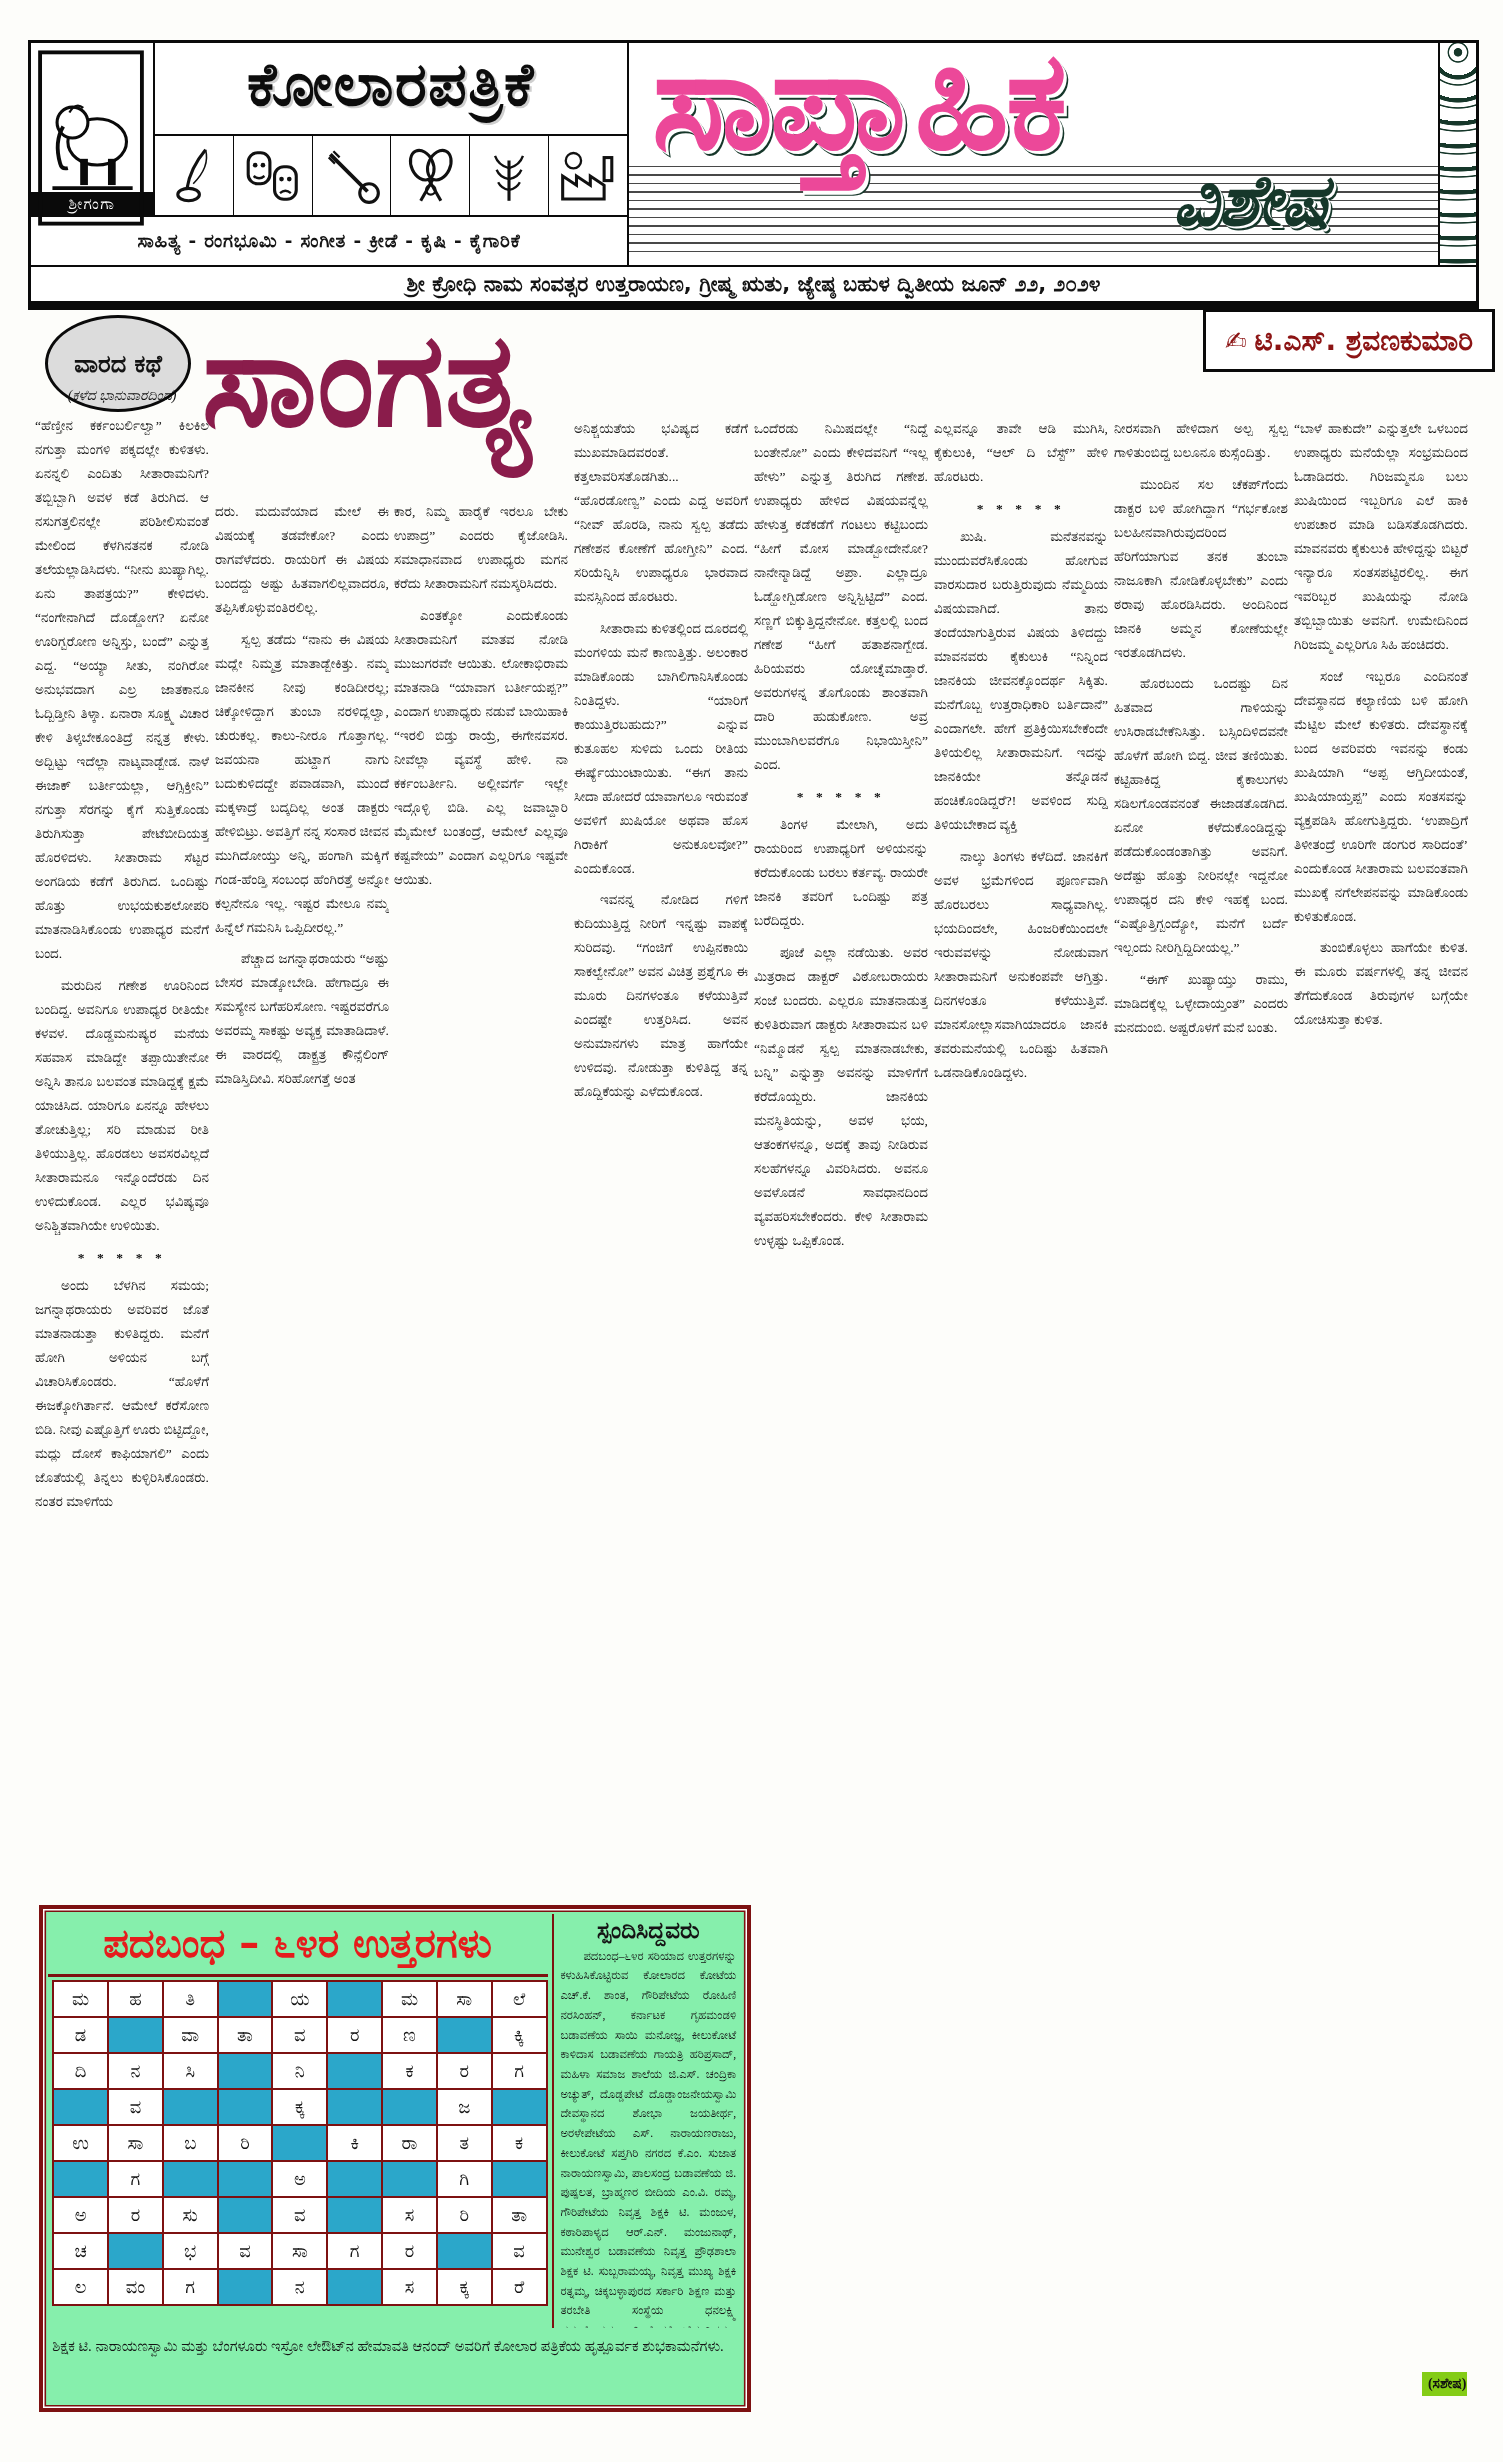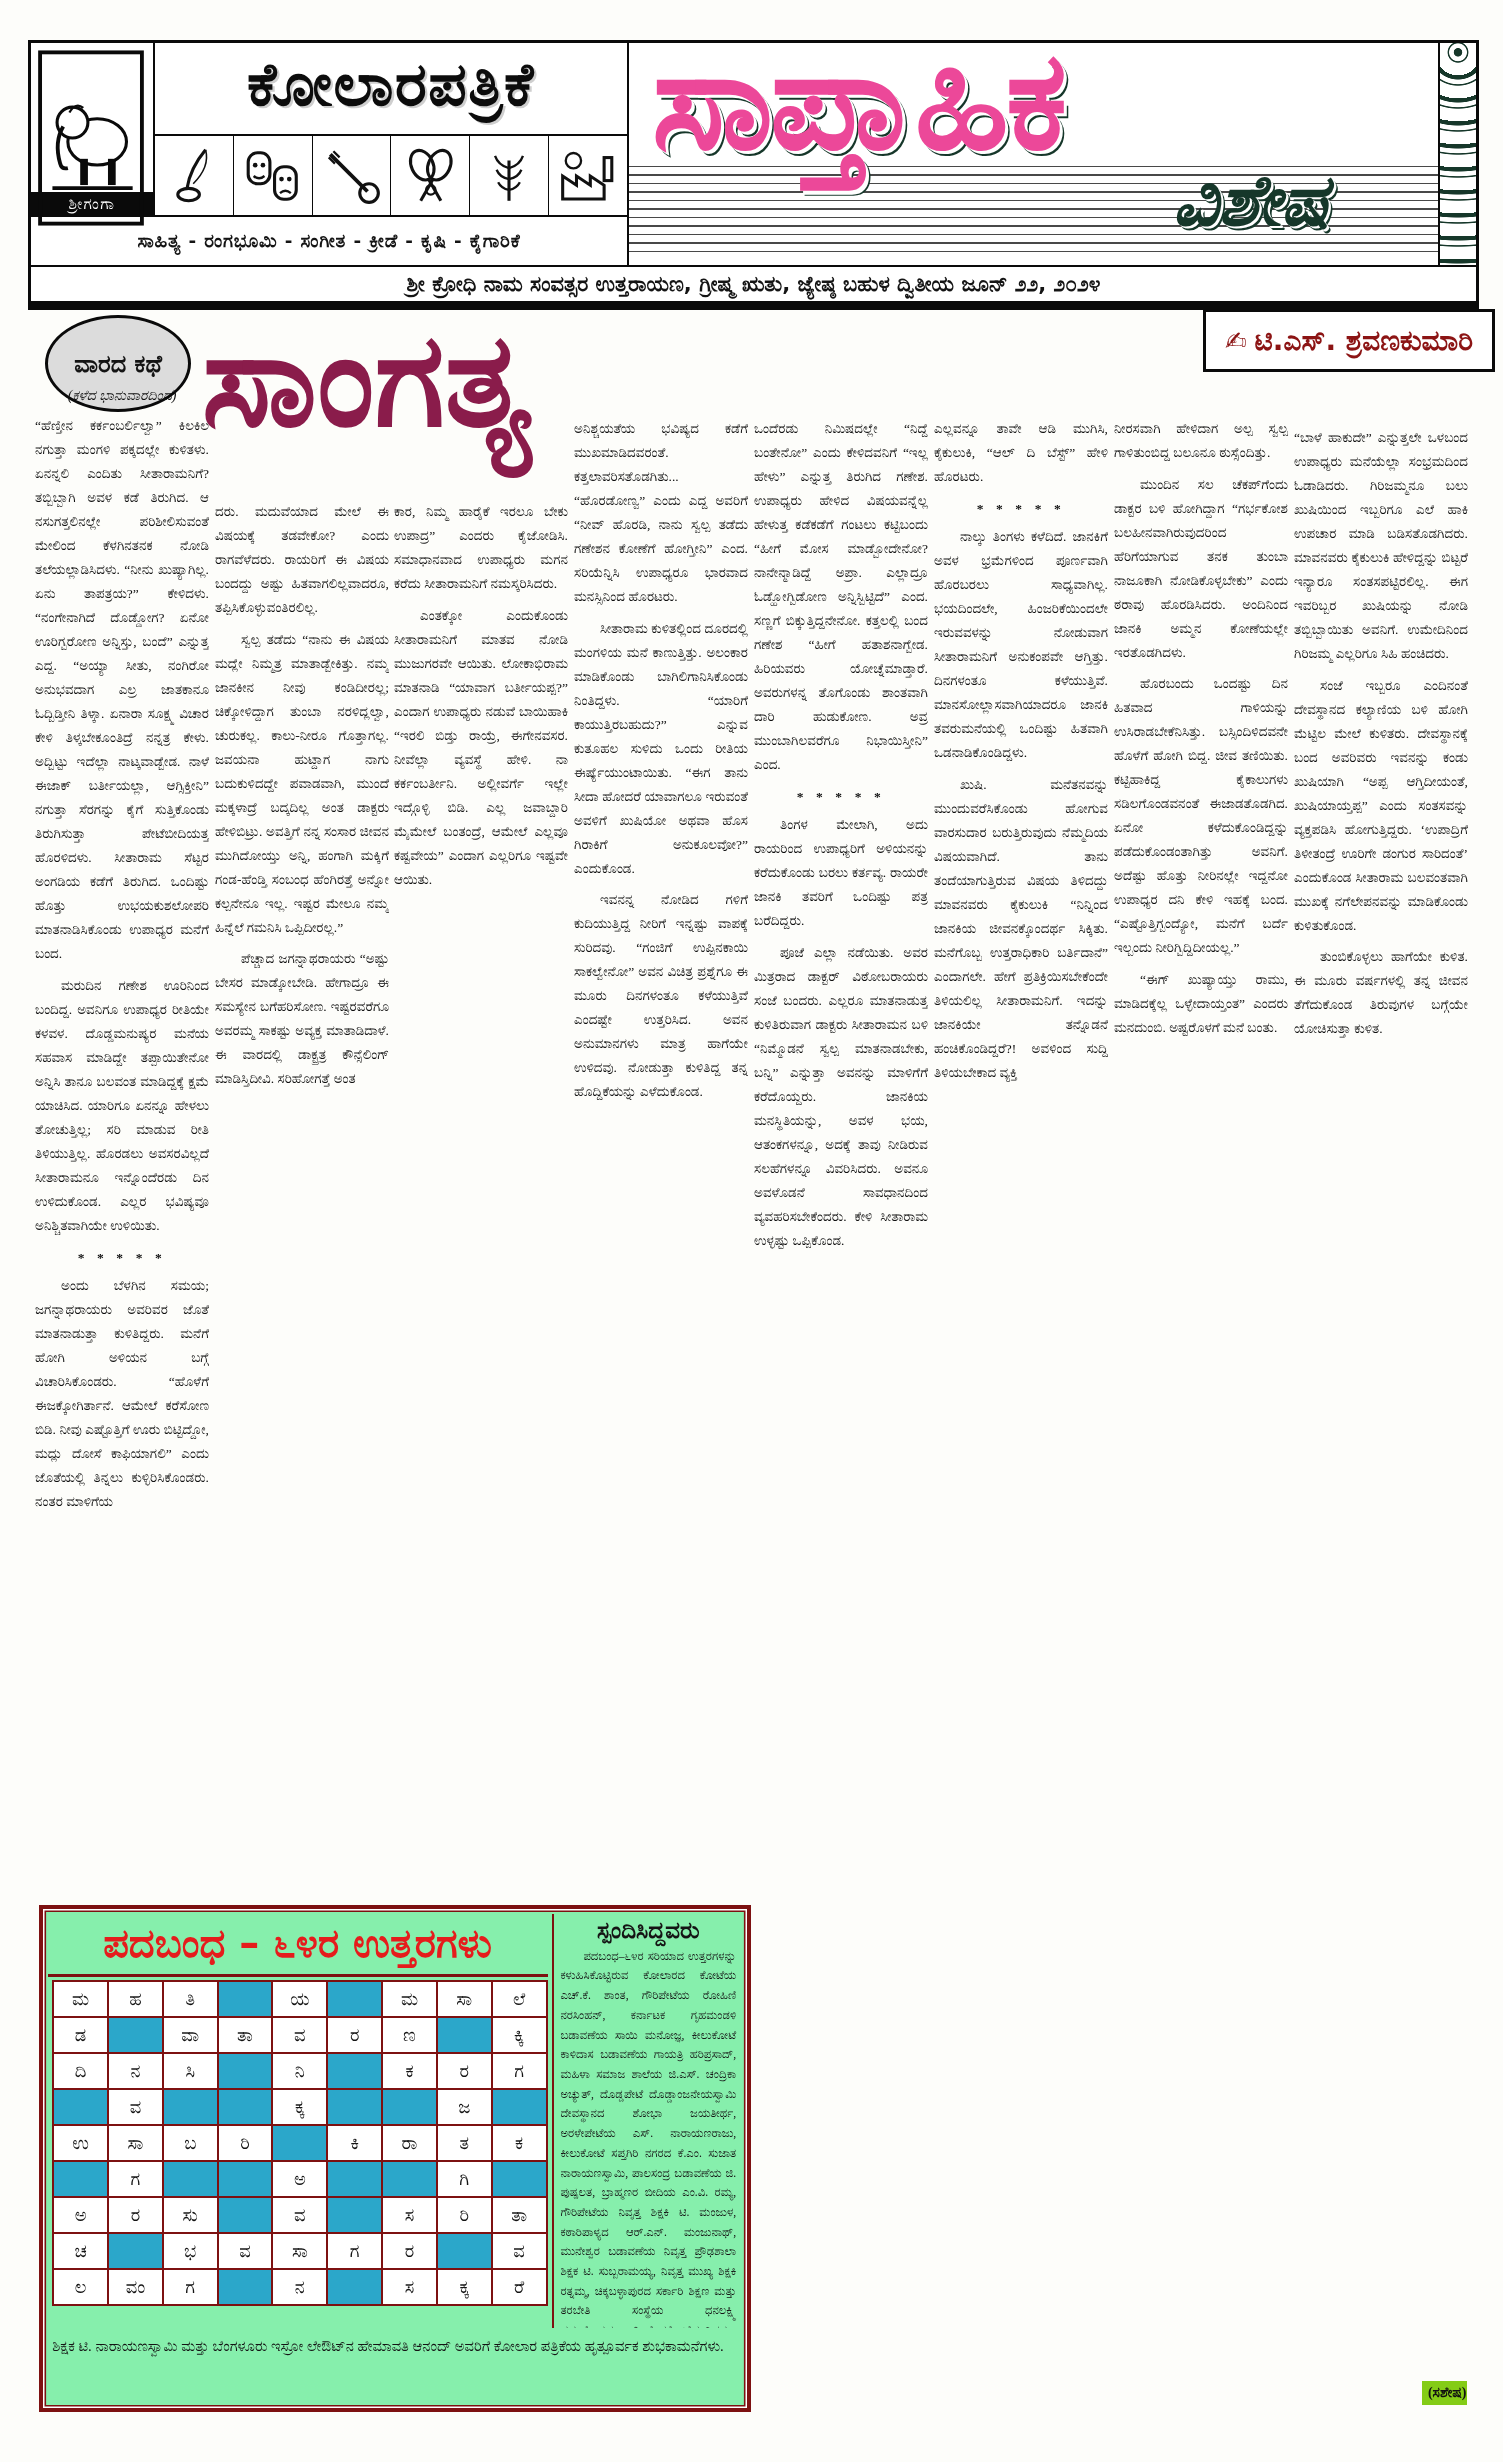--- a/index.html
+++ b/index.html
@@ -206,33 +206,33 @@
         <p class="noindent">ಒಂದೆರಡು ನಿಮಿಷದಲ್ಲೇ “ನಿದ್ದೆ ಬಂತೇನೋ” ಎಂದು ಕೇಳಿದವನಿಗೆ “ಇಲ್ಲ ಹೇಳು” ಎನ್ನುತ್ತ ತಿರುಗಿದ ಗಣೇಶ. ಉಪಾಧ್ಯರು ಹೇಳಿದ ವಿಷಯವನ್ನೆಲ್ಲ ಹೇಳುತ್ತ ಕಡೆಕಡೆಗೆ ಗಂಟಲು ಕಟ್ಟಿಬಂದು “ಹೀಗೆ ಮೋಸ ಮಾಡ್ಬೋದೇನೋ? ನಾನೇನ್ಮಾಡಿದ್ದೆ ಅಪ್ರಾ. ಎಲ್ಲಾದ್ರೂ ಓಡ್ಹೋಗ್ಬಿಡೋಣ ಅನ್ನಿಸ್ಬಿಟ್ಟಿದೆ” ಎಂದ. ಸಣ್ಣಗೆ ಬಿಕ್ಕುತ್ತಿದ್ದನೇನೋ. ಕತ್ತಲಲ್ಲಿ ಬಂದ ಗಣೇಶ “ಹೀಗೆ ಹತಾಶನಾಗ್ಬೇಡ. ಹಿರಿಯವರು ಯೋಚ್ನೆಮಾಡ್ತಾರೆ. ಅವರುಗಳನ್ನ ತೊಗೊಂಡು ಶಾಂತವಾಗಿ ದಾರಿ ಹುಡುಕೋಣ. ಅವ್ರ ಮುಂಬಾಗಿಲವರೆಗೂ ನಿಭಾಯಿಸ್ತೀನಿ” ಎಂದ.</p>
         <p class="sep">* * * * *</p>
         <p>ತಿಂಗಳ ಮೇಲಾಗಿ, ಅದು ರಾಯರಿಂದ ಉಪಾಧ್ಯರಿಗೆ ಅಳಿಯನನ್ನು ಕರೆದುಕೊಂಡು ಬರಲು ಕರ್ತವ್ಯ. ರಾಯರೇ ಜಾನಕಿ ತವರಿಗೆ ಒಂದಿಷ್ಟು ಪತ್ರ ಬರೆದಿದ್ದರು.</p>
         <p>ಪೂಜೆ ಎಲ್ಲಾ ನಡೆಯಿತು. ಅವರ ಮಿತ್ರರಾದ ಡಾಕ್ಟರ್ ವಿಠೋಬರಾಯರು ಸಂಜೆ ಬಂದರು. ಎಲ್ಲರೂ ಮಾತನಾಡುತ್ತ ಕುಳಿತಿರುವಾಗ ಡಾಕ್ಟರು ಸೀತಾರಾಮನ ಬಳಿ “ನಿಮ್ಮೊಡನೆ ಸ್ವಲ್ಪ ಮಾತನಾಡಬೇಕು, ಬನ್ನಿ” ಎನ್ನುತ್ತಾ ಅವನನ್ನು ಮಾಳಿಗೆಗೆ ಕರೆದೊಯ್ದರು. ಜಾನಕಿಯ ಮನಸ್ಥಿತಿಯನ್ನು, ಅವಳ ಭಯ, ಆತಂಕಗಳನ್ನೂ, ಅದಕ್ಕೆ ತಾವು ನೀಡಿರುವ ಸಲಹೆಗಳನ್ನೂ ವಿವರಿಸಿದರು. ಅವನೂ ಅವಳೊಡನೆ ಸಾವಧಾನದಿಂದ ವ್ಯವಹರಿಸಬೇಕೆಂದರು. ಕೇಳಿ ಸೀತಾರಾಮ ಉಳ್ಳಷ್ಟು ಒಪ್ಪಿಕೊಂಡ.</p>
       </div>
     </div>
   <div class="col" style="left:934px;top:417px;height:1982px;">
       <div class="col-flow">
         <p class="noindent">ಎಲ್ಲವನ್ನೂ ತಾವೇ ಆಡಿ ಮುಗಿಸಿ, ಕೈಕುಲುಕಿ, “ಆಲ್ ದಿ ಬೆಸ್ಟ್” ಹೇಳಿ ಹೊರಟರು.</p>
         <p class="sep">* * * * *</p>
+        <p>ಖುಷಿ. ಮನೆತನವನ್ನು ಮುಂದುವರೆಸಿಕೊಂಡು ಹೋಗುವ ವಾರಸುದಾರ ಬರುತ್ತಿರುವುದು ನೆಮ್ಮದಿಯ ವಿಷಯವಾಗಿದೆ. ತಾನು ತಂದೆಯಾಗುತ್ತಿರುವ ವಿಷಯ ತಿಳಿದದ್ದು ಮಾವನವರು ಕೈಕುಲುಕಿ “ನಿನ್ನಿಂದ ಜಾನಕಿಯ ಜೀವನಕ್ಕೊಂದರ್ಥ ಸಿಕ್ಕಿತು. ಮನೆಗೊಬ್ಬ ಉತ್ತರಾಧಿಕಾರಿ ಬರ್ತಿದಾನೆ” ಎಂದಾಗಲೇ. ಹೇಗೆ ಪ್ರತಿಕ್ರಿಯಿಸಬೇಕೆಂದೇ ತಿಳಿಯಲಿಲ್ಲ ಸೀತಾರಾಮನಿಗೆ. ಇದನ್ನು ಜಾನಕಿಯೇ ತನ್ನೊಡನೆ ಹಂಚಿಕೊಂಡಿದ್ದರೆ?! ಅವಳಿಂದ ಸುದ್ದಿ ತಿಳಿಯಬೇಕಾದ ವ್ಯಕ್ತಿ</p>
         <p>ನಾಲ್ಕು ತಿಂಗಳು ಕಳೆದಿದೆ. ಜಾನಕಿಗೆ ಅವಳ ಭ್ರಮೆಗಳಿಂದ ಪೂರ್ಣವಾಗಿ ಹೊರಬರಲು ಸಾಧ್ಯವಾಗಿಲ್ಲ. ಭಯದಿಂದಲೇ, ಹಿಂಜರಿಕೆಯಿಂದಲೇ ಇರುವವಳನ್ನು ನೋಡುವಾಗ ಸೀತಾರಾಮನಿಗೆ ಅನುಕಂಪವೇ ಆಗ್ತಿತ್ತು. ದಿನಗಳಂತೂ ಕಳೆಯುತ್ತಿವೆ. ಮಾನಸೋಲ್ಲಾಸವಾಗಿಯಾದರೂ ಜಾನಕಿ ತವರುಮನೆಯಲ್ಲಿ ಒಂದಿಷ್ಟು ಹಿತವಾಗಿ ಒಡನಾಡಿಕೊಂಡಿದ್ದಳು.</p>
-        <p>ಖುಷಿ. ಮನೆತನವನ್ನು ಮುಂದುವರೆಸಿಕೊಂಡು ಹೋಗುವ ವಾರಸುದಾರ ಬರುತ್ತಿರುವುದು ನೆಮ್ಮದಿಯ ವಿಷಯವಾಗಿದೆ. ತಾನು ತಂದೆಯಾಗುತ್ತಿರುವ ವಿಷಯ ತಿಳಿದದ್ದು ಮಾವನವರು ಕೈಕುಲುಕಿ “ನಿನ್ನಿಂದ ಜಾನಕಿಯ ಜೀವನಕ್ಕೊಂದರ್ಥ ಸಿಕ್ಕಿತು. ಮನೆಗೊಬ್ಬ ಉತ್ತರಾಧಿಕಾರಿ ಬರ್ತಿದಾನೆ” ಎಂದಾಗಲೇ. ಹೇಗೆ ಪ್ರತಿಕ್ರಿಯಿಸಬೇಕೆಂದೇ ತಿಳಿಯಲಿಲ್ಲ ಸೀತಾರಾಮನಿಗೆ. ಇದನ್ನು ಜಾನಕಿಯೇ ತನ್ನೊಡನೆ ಹಂಚಿಕೊಂಡಿದ್ದರೆ?! ಅವಳಿಂದ ಸುದ್ದಿ ತಿಳಿಯಬೇಕಾದ ವ್ಯಕ್ತಿ</p>
       </div>
     </div>
   <div class="col" style="left:1114px;top:417px;height:1982px;">
       <div class="col-flow">
         <p class="noindent">ನೀರಸವಾಗಿ ಹೇಳಿದಾಗ ಅಲ್ಪ ಸ್ವಲ್ಪ ಗಾಳಿತುಂಬಿದ್ದ ಬಲೂನೂ ಠುಸ್ಸೆಂದಿತ್ತು.</p>
         <p>ಮುಂದಿನ ಸಲ ಚೆಕಪ್‌ಗೆಂದು ಡಾಕ್ಟರ ಬಳಿ ಹೋಗಿದ್ದಾಗ “ಗರ್ಭಕೋಶ ಬಲಹೀನವಾಗಿರುವುದರಿಂದ ಹೆರಿಗೆಯಾಗುವ ತನಕ ತುಂಬಾ ನಾಜೂಕಾಗಿ ನೋಡಿಕೊಳ್ಳಬೇಕು” ಎಂದು ಠರಾವು ಹೊರಡಿಸಿದರು. ಅಂದಿನಿಂದ ಜಾನಕಿ ಅಮ್ಮನ ಕೋಣೆಯಲ್ಲೇ ಇರತೊಡಗಿದಳು.</p>
         <p>ಹೊರಬಂದು ಒಂದಷ್ಟು ದಿನ ಹಿತವಾದ ಗಾಳಿಯನ್ನು ಉಸಿರಾಡಬೇಕೆನಿಸಿತ್ತು. ಬಸ್ಸಿಂದಿಳಿದವನೇ ಹೊಳೆಗೆ ಹೋಗಿ ಬಿದ್ದ. ಜೀವ ತಣಿಯಿತು. ಕಟ್ಟಿಹಾಕಿದ್ದ ಕೈಕಾಲುಗಳು ಸಡಿಲಗೊಂಡವನಂತೆ ಈಜಾಡತೊಡಗಿದ. ಏನೋ ಕಳೆದುಕೊಂಡಿದ್ದನ್ನು ಪಡೆದುಕೊಂಡಂತಾಗಿತ್ತು ಅವನಿಗೆ. ಅದೆಷ್ಟು ಹೊತ್ತು ನೀರಿನಲ್ಲೇ ಇದ್ದನೋ ಉಪಾಧ್ಯರ ದನಿ ಕೇಳಿ ಇಹಕ್ಕೆ ಬಂದ. “ಎಷ್ಟೊತ್ತಿಗ್ಬಂದ್ಯೋ, ಮನೆಗೆ ಬರ್ದೆ ಇಲ್ಬಂದು ನೀರಿಗ್ಬಿದ್ದಿದೀಯಲ್ಲ.”</p>
         <p>“ಈಗ್ ಖುಷ್ಯಾಯ್ತು ರಾಮು, ಮಾಡಿದಕ್ಕೆಲ್ಲ ಒಳ್ಳೇದಾಯ್ತಂತ” ಎಂದರು ಮನದುಂಬಿ. ಅಷ್ಟರೊಳಗೆ ಮನೆ ಬಂತು.</p>
       </div>
     </div>
-  <div class="col" style="left:1294px;top:426px;height:1982px;">
+  <div class="col" style="left:1294px;top:417px;height:1982px;">
     <div class="col-flow">
         <p class="noindent">“ಬಾಳೆ ಹಾಕುದೇ” ಎನ್ನುತ್ತಲೇ ಒಳಬಂದ ಉಪಾಧ್ಯರು ಮನೆಯೆಲ್ಲಾ ಸಂಭ್ರಮದಿಂದ ಓಡಾಡಿದರು. ಗಿರಿಜಮ್ಮನೂ ಬಲು ಖುಷಿಯಿಂದ ಇಬ್ಬರಿಗೂ ಎಲೆ ಹಾಕಿ ಉಪಚಾರ ಮಾಡಿ ಬಡಿಸತೊಡಗಿದರು. ಮಾವನವರು ಕೈಕುಲುಕಿ ಹೇಳಿದ್ದನ್ನು ಬಿಟ್ಟರೆ ಇನ್ಯಾರೂ ಸಂತಸಪಟ್ಟಿರಲಿಲ್ಲ. ಈಗ ಇವರಿಬ್ಬರ ಖುಷಿಯನ್ನು ನೋಡಿ ತಬ್ಬಿಬ್ಬಾಯಿತು ಅವನಿಗೆ. ಉಮೇದಿನಿಂದ ಗಿರಿಜಮ್ಮ ಎಲ್ಲರಿಗೂ ಸಿಹಿ ಹಂಚಿದರು.</p>
         <p>ಸಂಜೆ ಇಬ್ಬರೂ ಎಂದಿನಂತೆ ದೇವಸ್ಥಾನದ ಕಲ್ಯಾಣಿಯ ಬಳಿ ಹೋಗಿ ಮೆಟ್ಟಿಲ ಮೇಲೆ ಕುಳಿತರು. ದೇವಸ್ಥಾನಕ್ಕೆ ಬಂದ ಅವರಿವರು ಇವನನ್ನು ಕಂಡು ಖುಷಿಯಾಗಿ “ಅಪ್ಪ ಆಗ್ತಿದೀಯಂತೆ, ಖುಷಿಯಾಯ್ತಪ್ಪ” ಎಂದು ಸಂತಸವನ್ನು ವ್ಯಕ್ತಪಡಿಸಿ ಹೋಗುತ್ತಿದ್ದರು. ‘ಉಪಾದ್ರಿಗೆ ತಿಳೀತಂದ್ರೆ ಊರಿಗೇ ಡಂಗುರ ಸಾರಿದಂತೆ’ ಎಂದುಕೊಂಡ ಸೀತಾರಾಮ ಬಲವಂತವಾಗಿ ಮುಖಕ್ಕೆ ನಗೆಲೇಪನವನ್ನು ಮಾಡಿಕೊಂಡು ಕುಳಿತುಕೊಂಡ.</p>
         <p>ತುಂಬಿಕೊಳ್ಳಲು ಹಾಗೆಯೇ ಕುಳಿತ. ಈ ಮೂರು ವರ್ಷಗಳಲ್ಲಿ ತನ್ನ ಜೀವನ ತೆಗೆದುಕೊಂಡ ತಿರುವುಗಳ ಬಗ್ಗೆಯೇ ಯೋಚಿಸುತ್ತಾ ಕುಳಿತ.</p>
       </div>
     <span class="endmark">(ಸಶೇಷ)</span>
   </div>
 
   <div class="cw">
     <div class="cw-inner">

